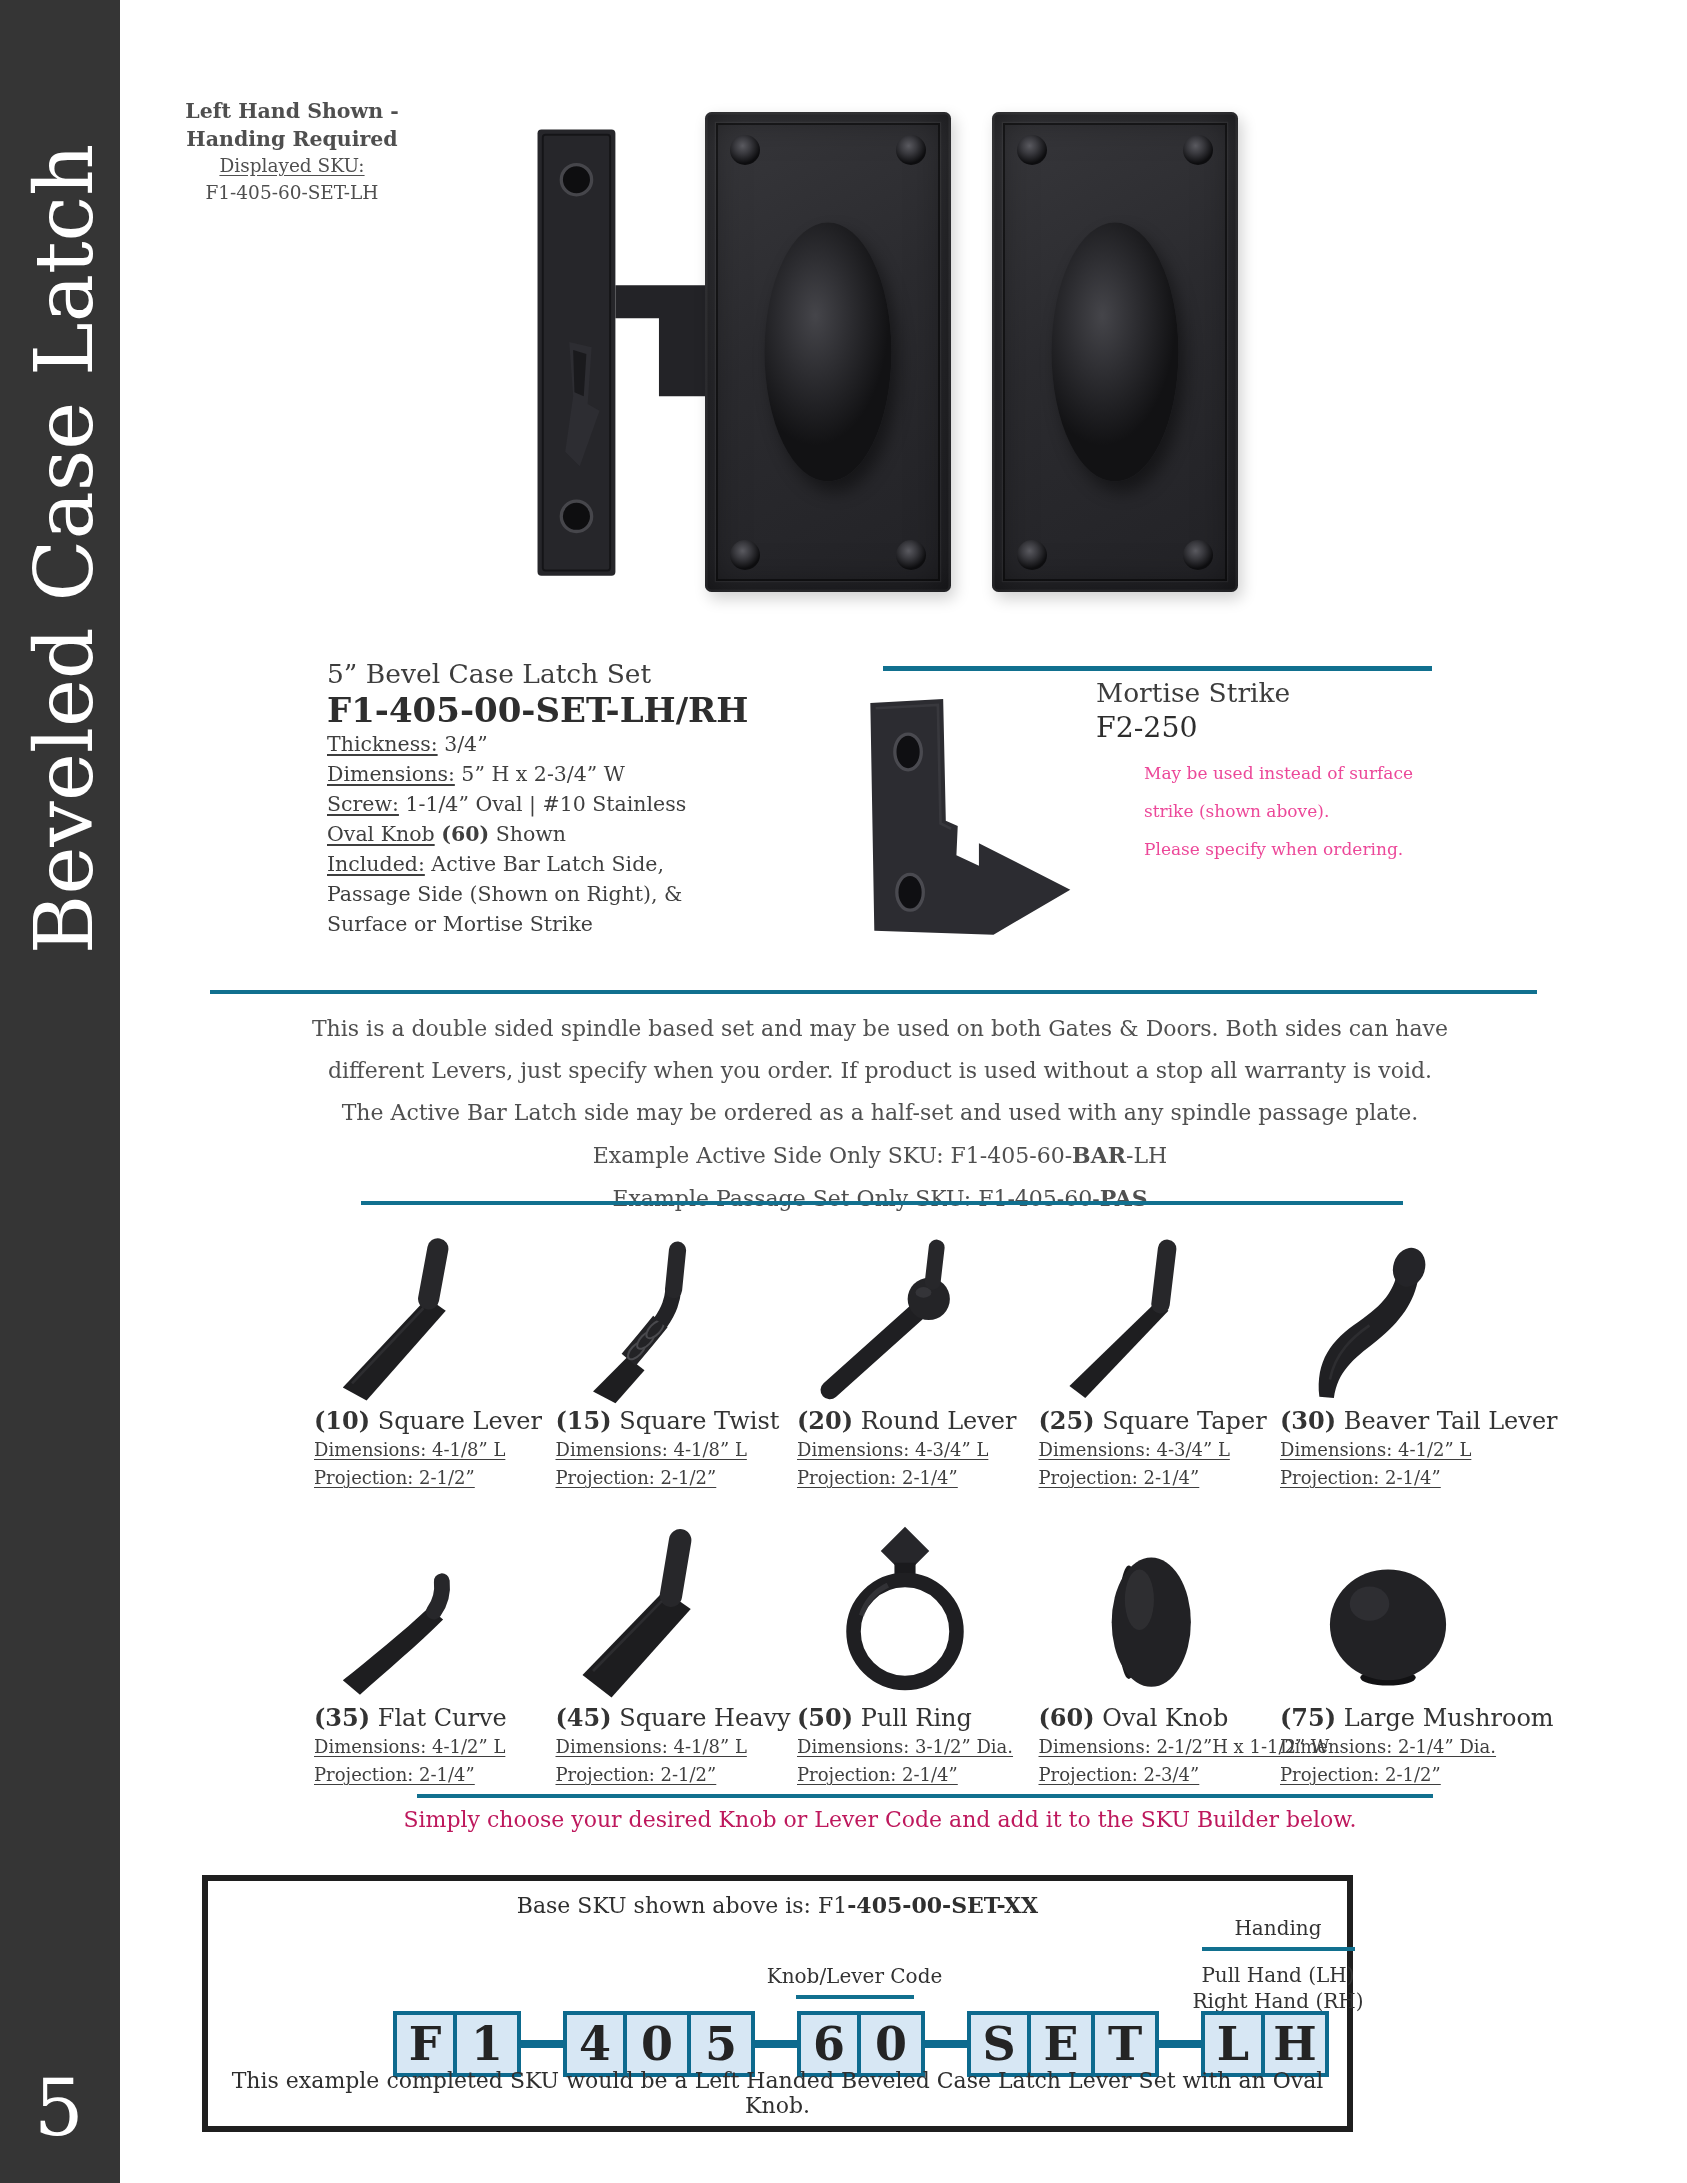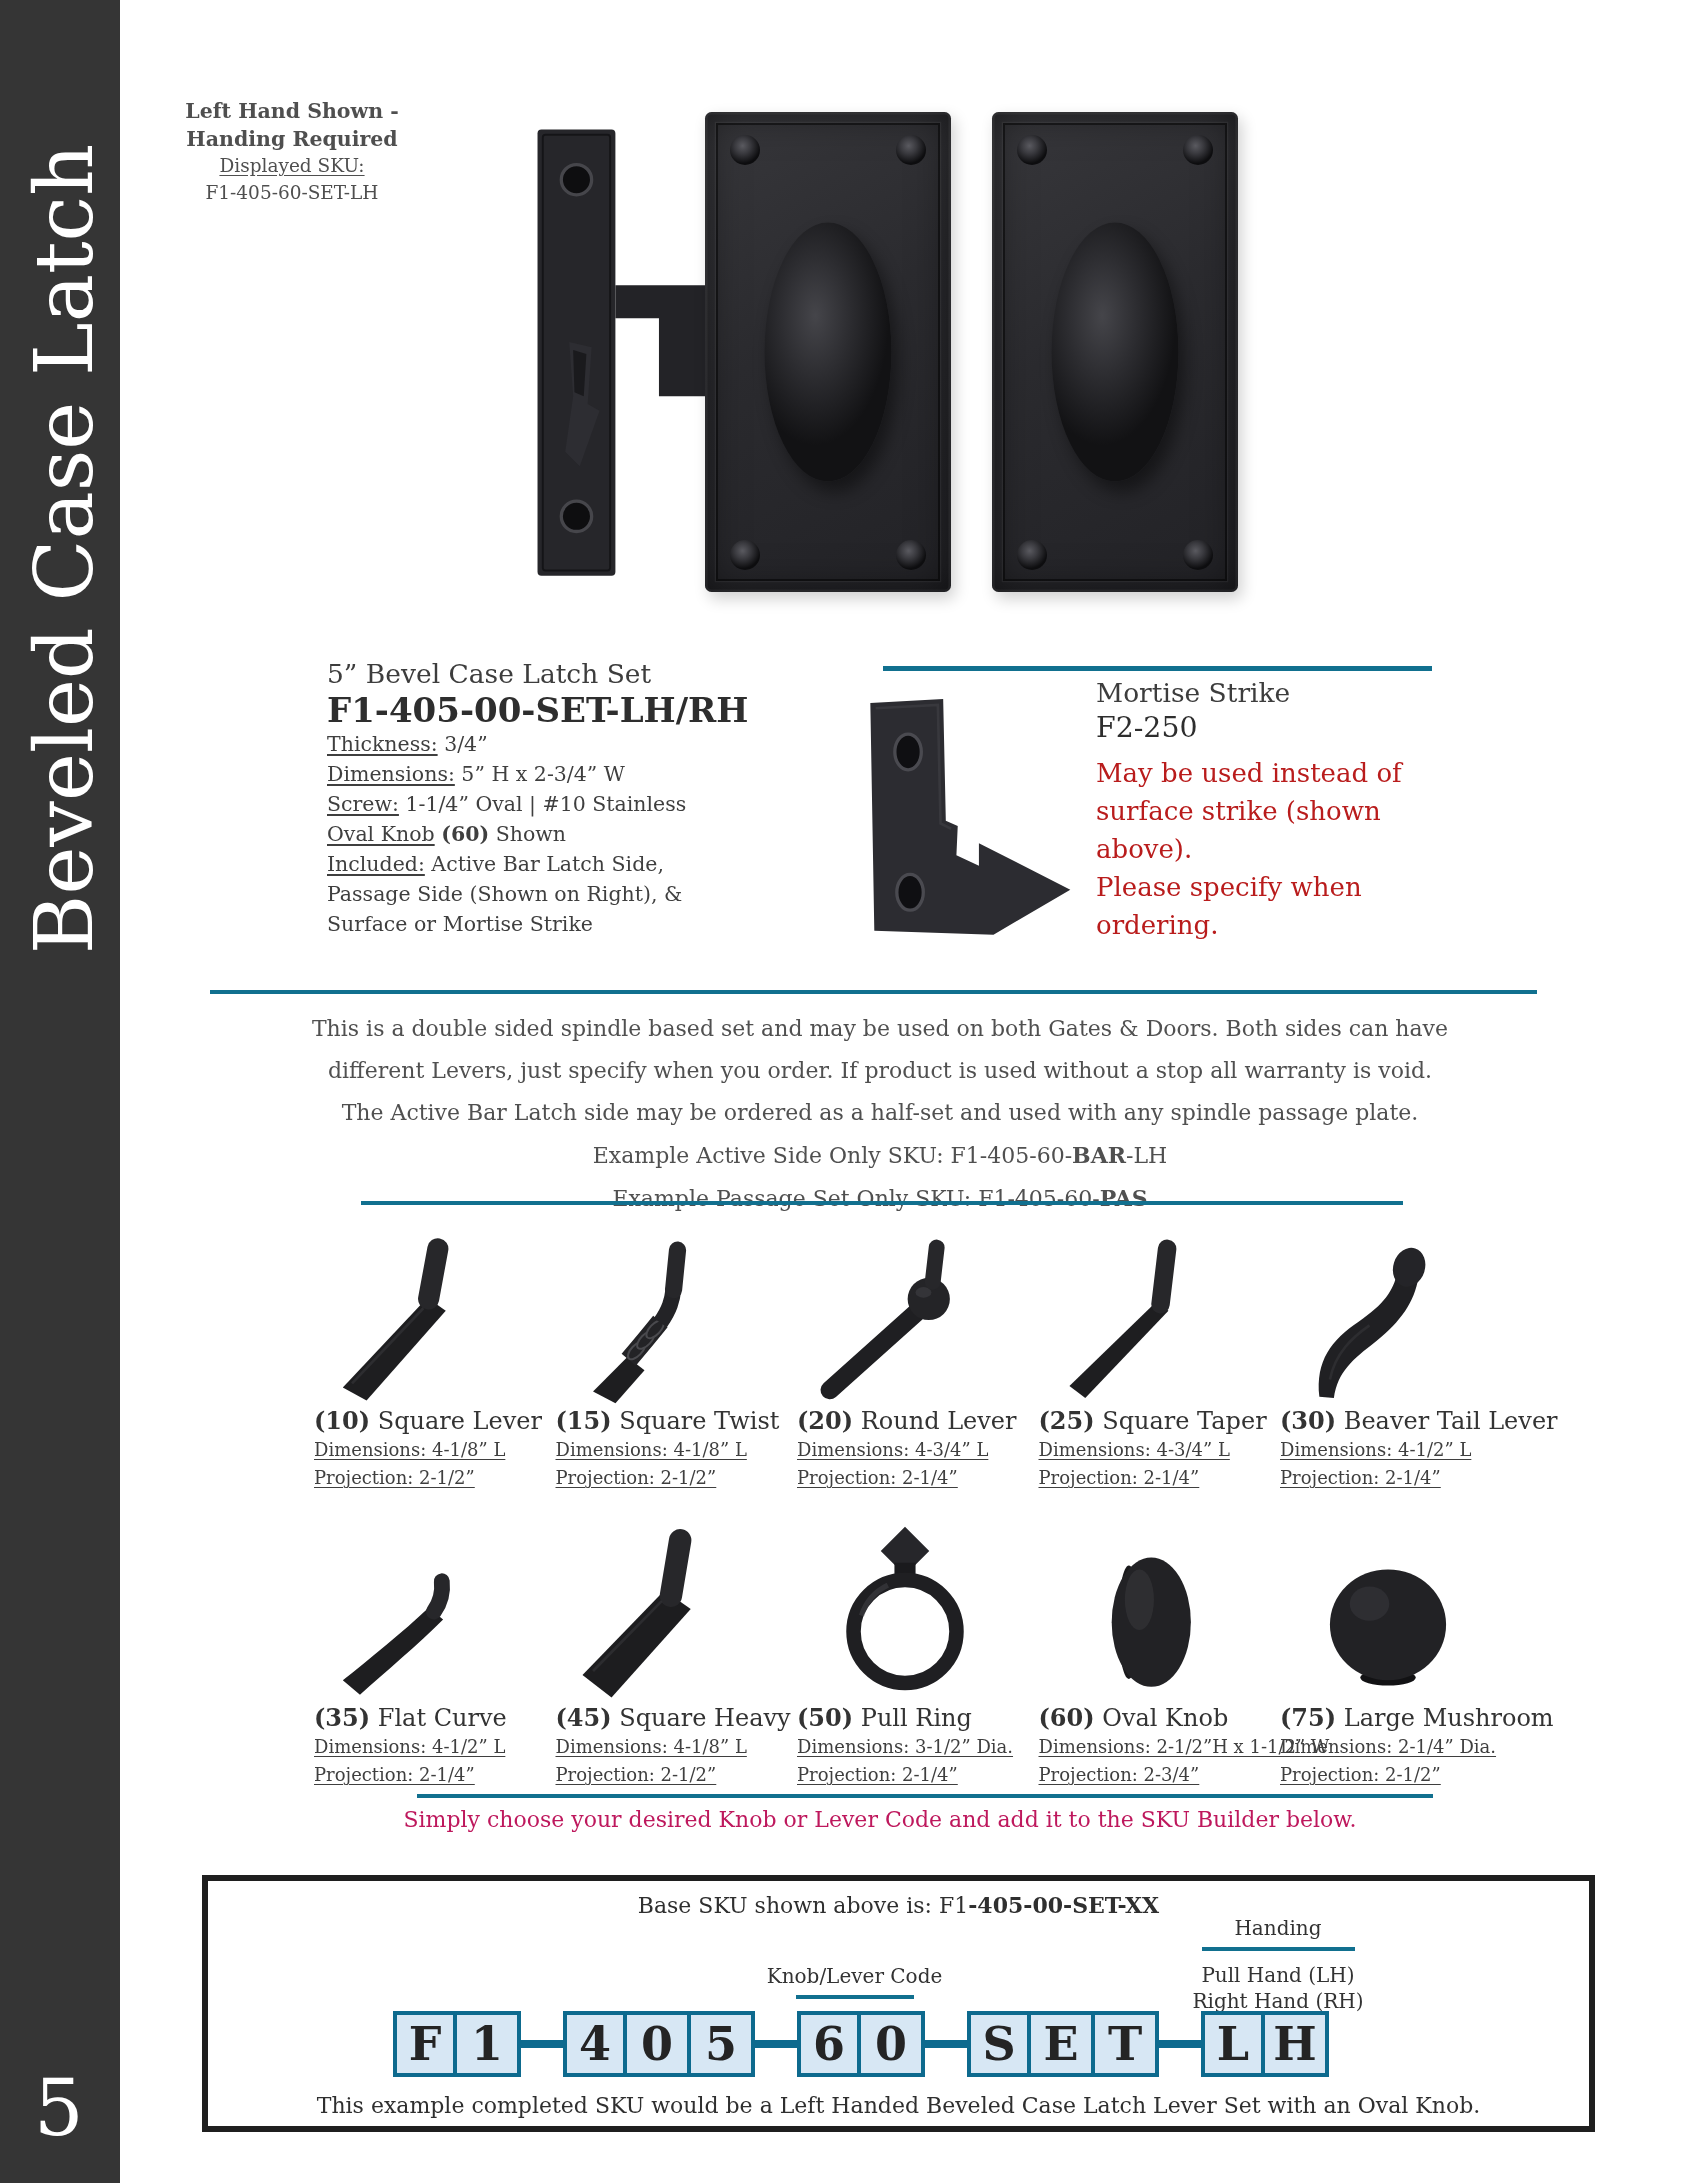--- a/index.html
+++ b/index.html
@@ -42,36 +42,36 @@
   .prod-block{position:absolute;left:327px;top:657px;width:529px;color:#3d3d3d;}
   .prod-title{font-size:26.5px;line-height:34px;}
   .prod-sku{font-size:34px;font-weight:bold;line-height:38px;color:#2e2e2e;}
   .spec{font-size:20.5px;line-height:30px;color:#3f3f3f;}
   .spec .lbl{text-decoration:underline;text-underline-offset:3.3px;}
   .spec .bb{font-weight:bold;}
   .accent-line{position:absolute;background:#11708f;}
   .mortise-text{position:absolute;left:1096px;top:676px;width:318px;}
   .mortise-title{font-size:26.5px;line-height:33px;color:#3d3d3d;}
   .mortise-sku{font-size:28.4px;font-weight:normal;line-height:37px;color:#2e2e2e;}
-  .mortise-desc{font-size:26px;line-height:38px;color:#b91c1c;margin-top:8px;}
+  .mortise-desc{font-size:17px;line-height:38px;color:#ec4899;margin-top:8px;margin-left:48px;}
   
   .desc{position:absolute;left:205px;top:1008px;width:1350px;text-align:center;font-size:22px;line-height:42px;color:#505050;}
   .desc .bb{font-weight:bold;}
   
   .opt-row{position:absolute;left:310px;width:1191px;display:flex;gap:18.5px;}
   .opt-card{width:223px;display:flex;flex-direction:column;}
   .opt-icon{height:187px;display:flex;align-items:flex-end;justify-content:center;}
   .opt-icon svg{display:block;}
   .opt-title{font-size:24px;line-height:30px;color:#333333;padding-left:4px;white-space:nowrap;}
   .opt-title .code{font-weight:bold;}
   .opt-line{font-size:18px;line-height:28.4px;color:#3f3f3f;padding-left:4px;text-decoration:underline;text-underline-offset:3.3px;white-space:nowrap;}
   
   .choose-note{position:absolute;left:205px;top:1807px;width:1350px;text-align:center;font-size:22px;color:#be185d;}
   
-  .sku-box{position:absolute;left:202px;top:1875px;width:1393px;height:257px;border:6px solid #1f1f1f;box-sizing:border-box;background:#fff;}
+  .sku-box{position:absolute;left:202px;top:1875px;width:1151px;height:257px;border:6px solid #1f1f1f;box-sizing:border-box;background:#fff;}
   .base-line{position:absolute;left:0;right:0;top:10.6px;text-align:center;font-size:22px;color:#2f2f2f;}
   .base-line .bb{font-weight:bold;}
   .handing-block{position:absolute;left:961px;top:34px;width:218px;text-align:center;color:#333;}
   .handing-title{font-size:20px;line-height:26.5px;}
   .handing-rule{width:153px;height:4.6px;background:#11708f;margin:5.3px auto 10.6px auto;}
   .handing-opt{font-size:20px;line-height:26.5px;}
   .code-block{position:absolute;left:544px;top:82px;width:205px;text-align:center;color:#333;}
   .code-title{font-size:20px;line-height:26.5px;}
   .code-rule{width:118px;height:4.6px;background:#11708f;margin:5.3px auto 0 auto;}
   .builder{position:absolute;left:185px;top:130px;display:flex;align-items:center;}

